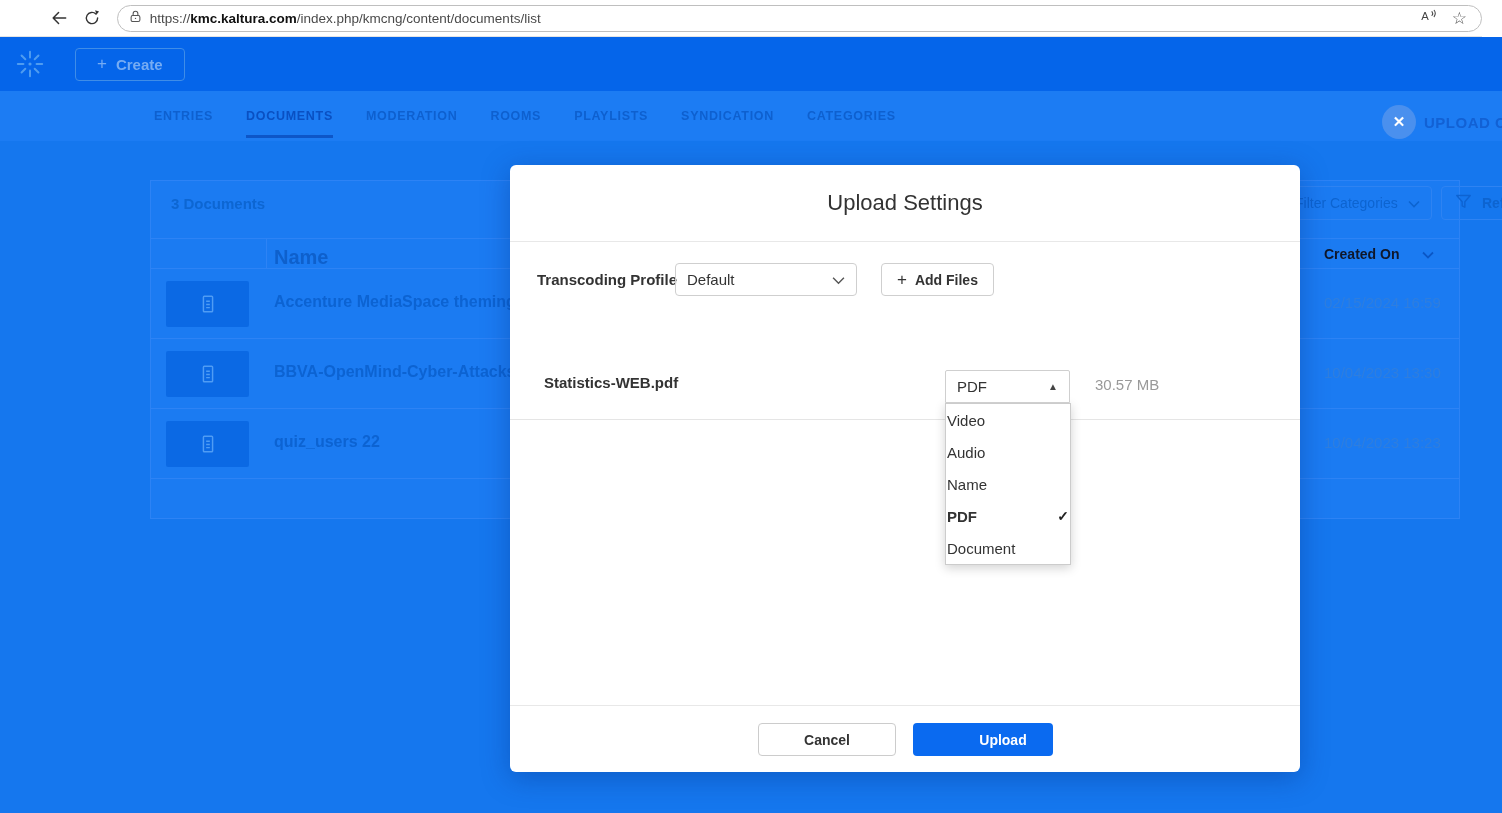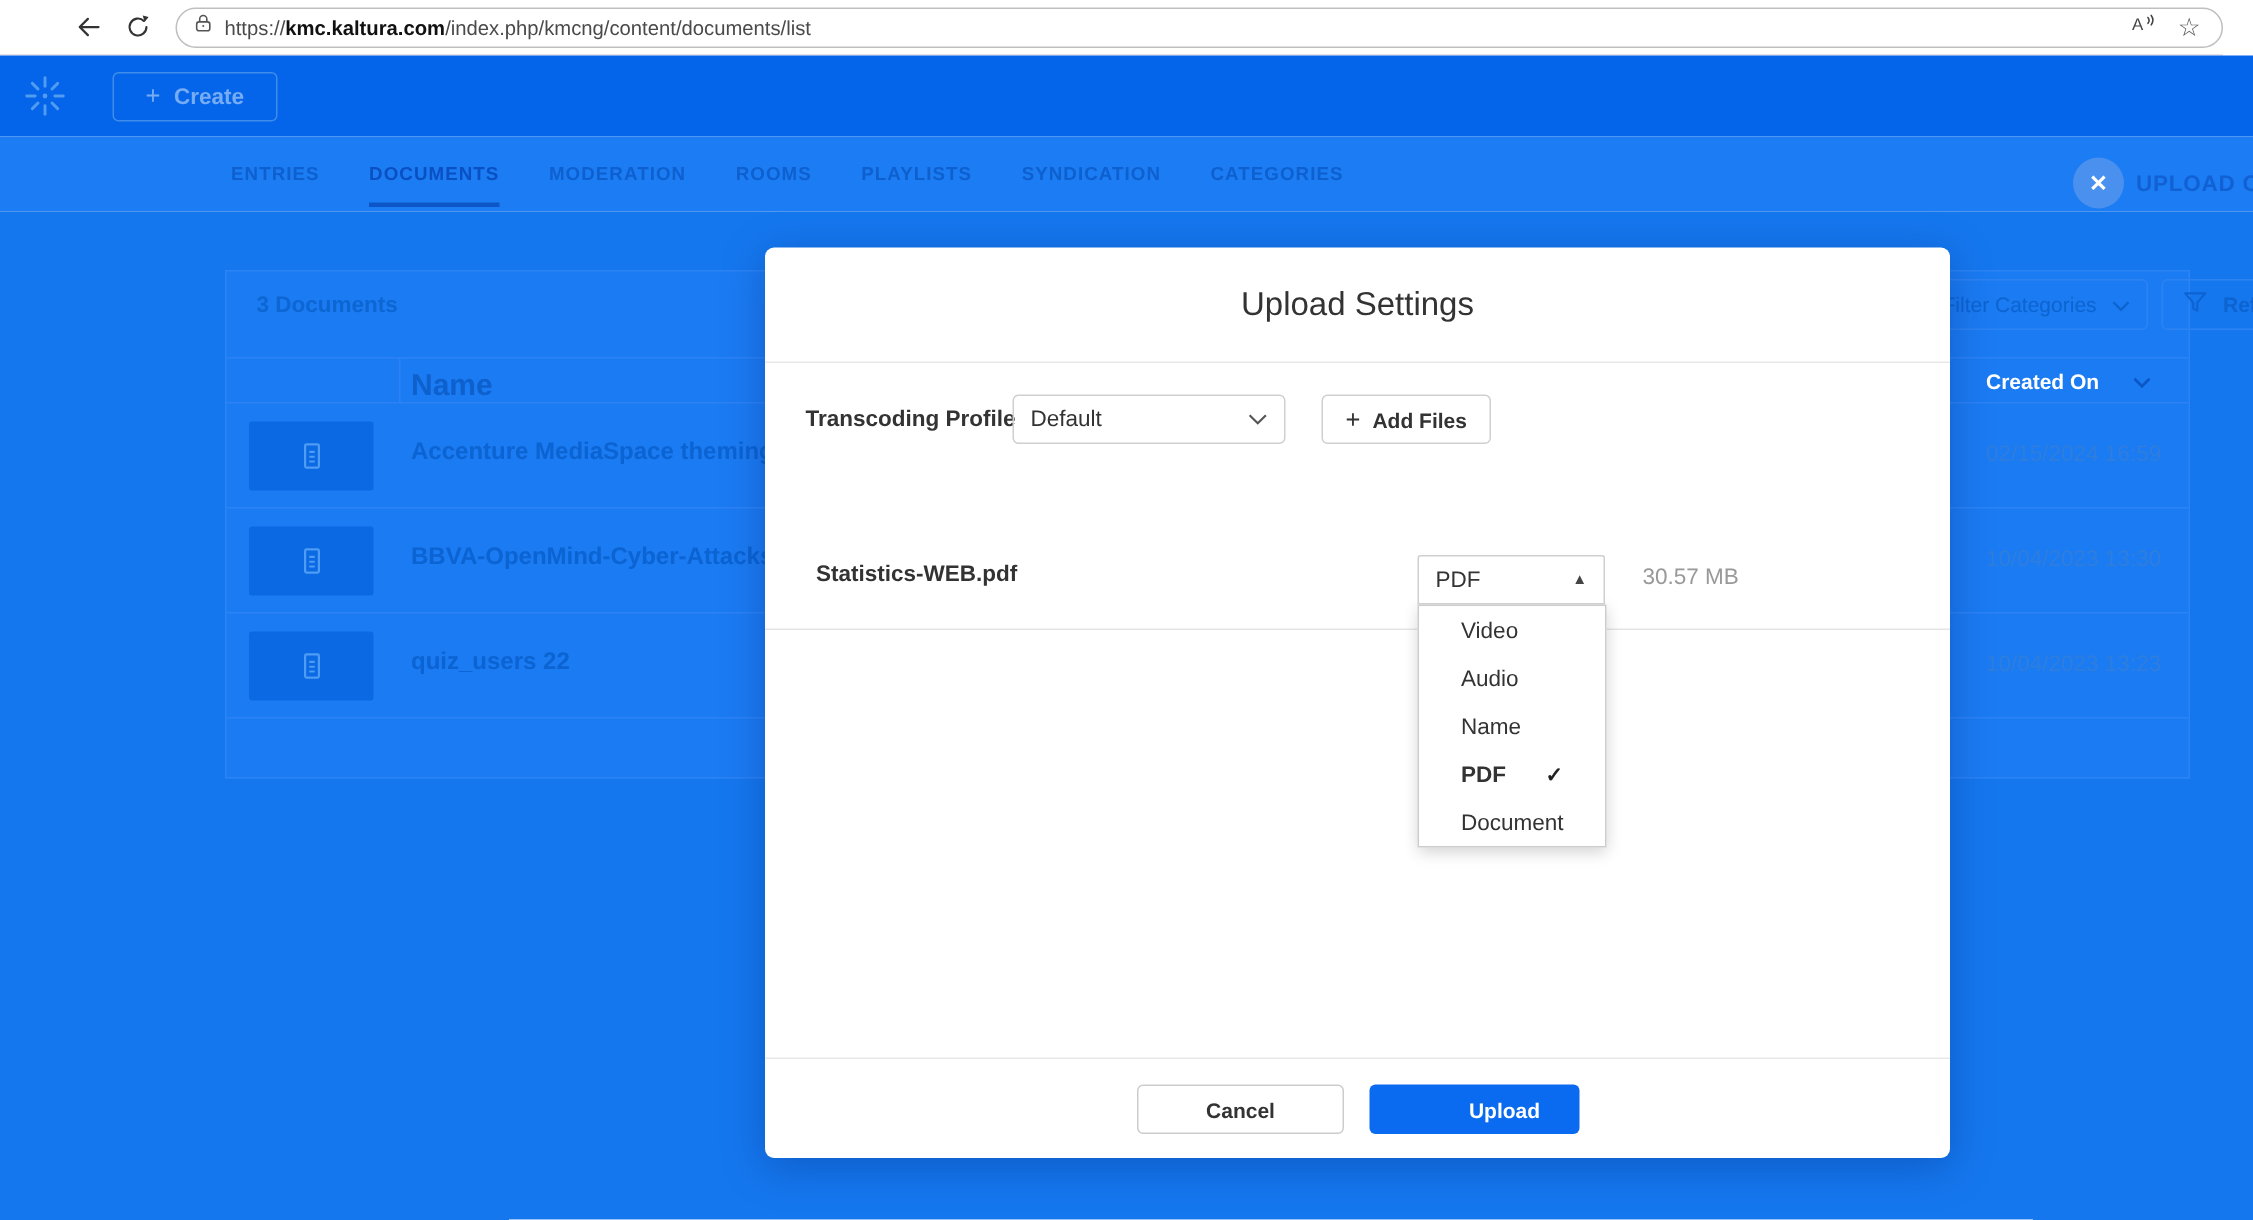--- a/index.html
+++ b/index.html
@@ -48,21 +48,21 @@
              border-radius:4px; display:flex; align-items:center; padding:0 10px; color:#0d64d0;
              font-size:14px; cursor:pointer; }
   .cat-box .chev { margin-left:10px; color:#0d64d0; }
   .filter-box { position:absolute; left:1290px; top:5px; width:120px; height:34px; border:1px solid #2e83f2;
                 border-radius:4px; display:flex; align-items:center; gap:9px; padding:0 12px;
                 color:#0d64d0; font-size:14px; font-weight:600; cursor:pointer; }
   .thead-row { position:absolute; left:0; top:57px; width:1308px; height:31px;
                border-top:1px solid #2d83f5; border-bottom:1px solid #2d83f5; }
   .thead-row .vline { position:absolute; left:115px; top:0; bottom:0; width:1px; background:#2d83f5; }
   .th-name { position:absolute; left:123px; top:7px; font-size:20px; font-weight:600; color:#0e60cc; }
-  .th-created { position:absolute; left:1173px; top:7px; font-size:14px; font-weight:700; color:#ffffff;
+  .th-created { position:absolute; left:1173px; top:7px; font-size:14px; font-weight:700; color:#0f172a;
                 display:flex; align-items:center; gap:23px; cursor:pointer; }
   .doc-row { position:absolute; left:0; width:1308px; height:70px; border-bottom:1px solid #2d83f5; }
   .thumb { position:absolute; left:15px; top:12px; width:83px; height:46px; background:#0b69e4;
            border-radius:2px; display:flex; align-items:center; justify-content:center; }
   .doc-name { position:absolute; left:123px; top:24px; font-size:16px; font-weight:700; color:#0c63d2;
               white-space:nowrap; cursor:pointer; }
   .doc-date { position:absolute; left:1173px; top:25px; font-size:15px; color:#2f7ede; }
 
   
   .close-btn { position:absolute; left:1382px; top:105px; width:34px; height:34px; border-radius:50%;
@@ -93,21 +93,21 @@
   .fth-file { left:34px; } .fth-type { left:434px; } .fth-size { left:587px; }
   .file-row { position:absolute; left:0; top:185px; width:790px; height:70px; border-bottom:1px solid #e5e5e5; }
   .file-name { position:absolute; left:34px; top:24px; font-size:15px; font-weight:700; color:#333; }
   .type-trigger { position:absolute; left:435px; top:20px; width:125px; height:33px; border:1px solid #cfcfcf;
                   border-radius:2px 2px 0 0; background:#fff; display:flex; align-items:center;
                   padding:0 11px; font-size:15px; color:#333; cursor:pointer; z-index:61; }
   .type-trigger .caret-up { margin-left:auto; font-size:10px; color:#444; }
   .file-size { position:absolute; left:585px; top:26px; font-size:15px; color:#999; }
   .type-menu { position:absolute; left:435px; top:238px; width:126px; background:#fff;
                border:1px solid #ccc; box-shadow:0 3px 10px rgba(0,0,0,.18); z-index:60; }
-  .type-item { height:32px; display:flex; align-items:center; padding:0 28px; font-size:15px;
+  .type-item { height:32px; display:flex; align-items:center; padding:0 1px; font-size:15px;
                color:#333; cursor:pointer; }
   .type-item.selected { font-weight:700; }
   .type-item .check { margin-left:auto; font-size:14px; color:#222; }
   .modal-footer-div { top:540px; }
   .cancel-btn { position:absolute; left:248px; top:558px; width:138px; height:33px; border:1px solid #ccc;
                 border-radius:4px; background:#fff; font-size:14px; font-weight:700; color:#333;
                 display:flex; align-items:center; justify-content:center; cursor:pointer; }
   .upload-btn { position:absolute; left:403px; top:558px; width:140px; height:33px; border:none;
                 border-radius:4px; background:#0a6af0; font-size:14px; font-weight:700; color:#fff;
                 display:flex; align-items:center; justify-content:center; cursor:pointer;padding-left:40px; }

